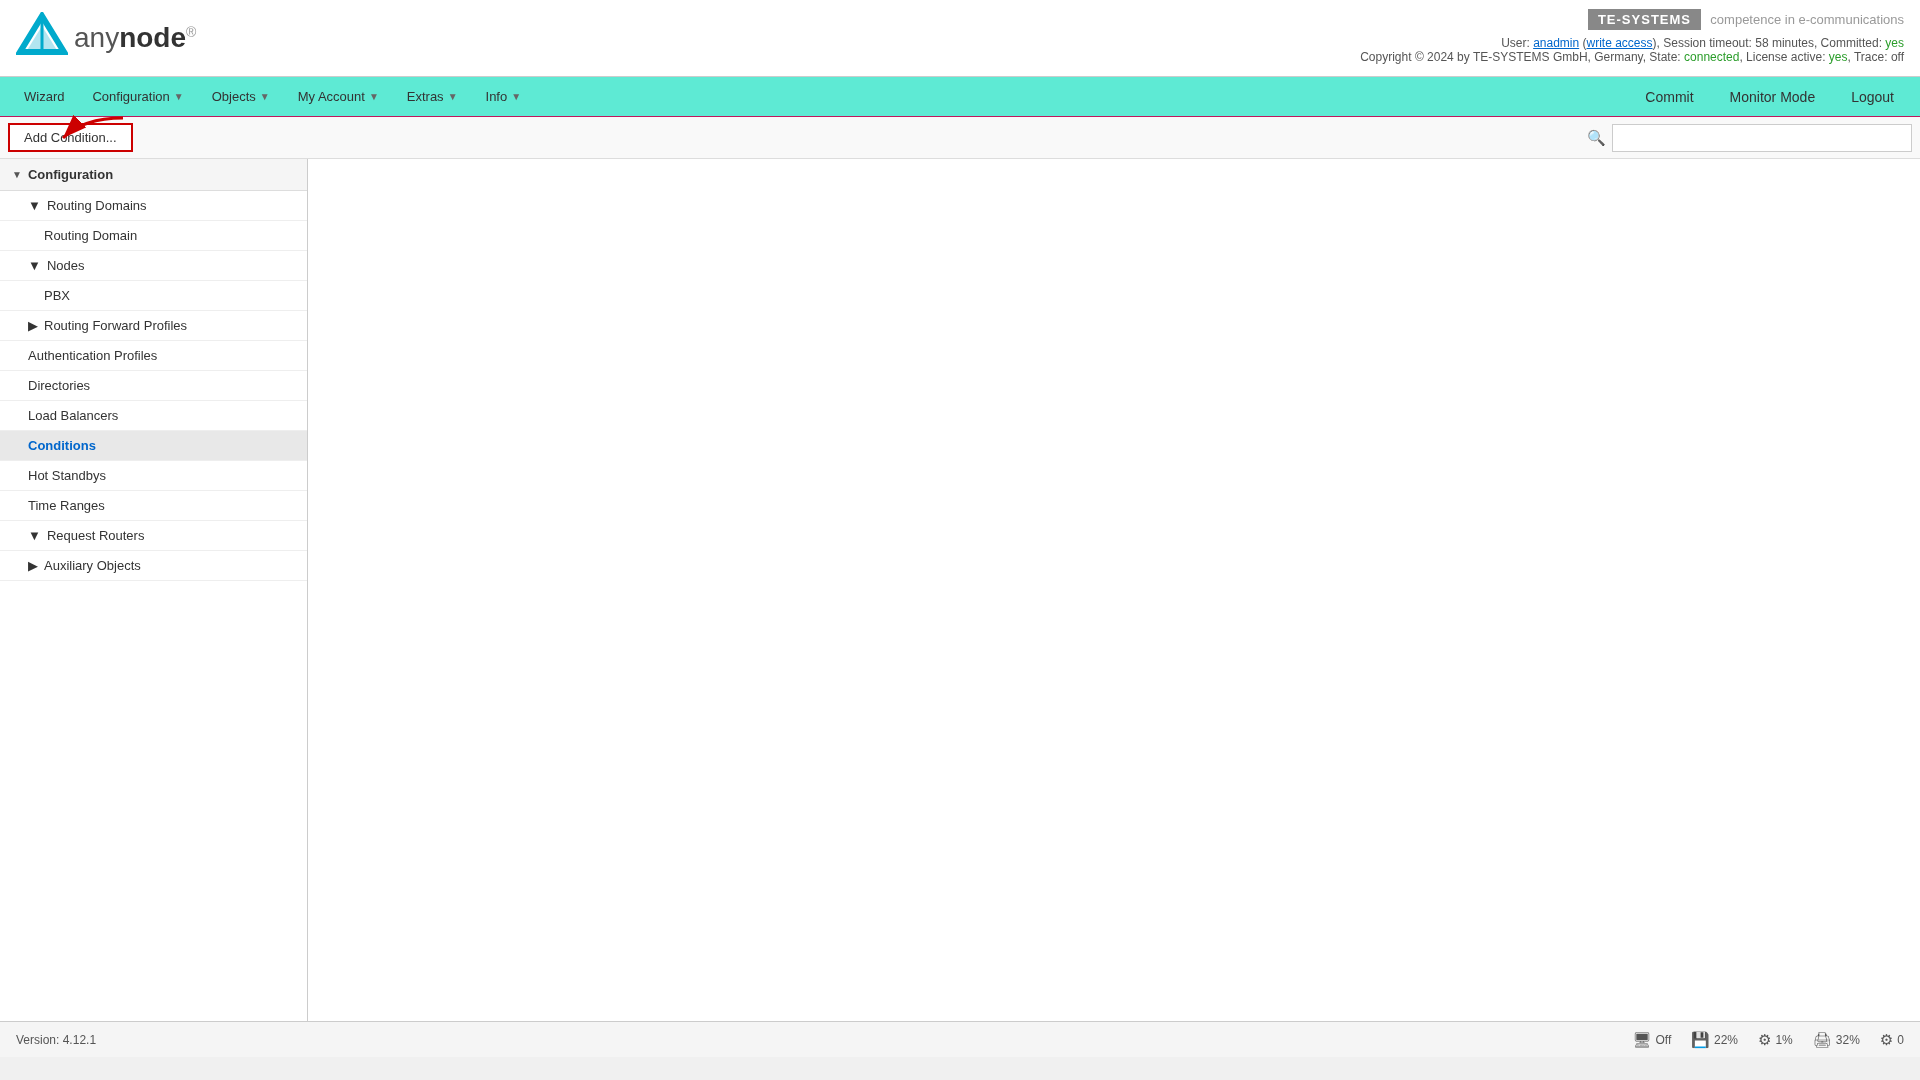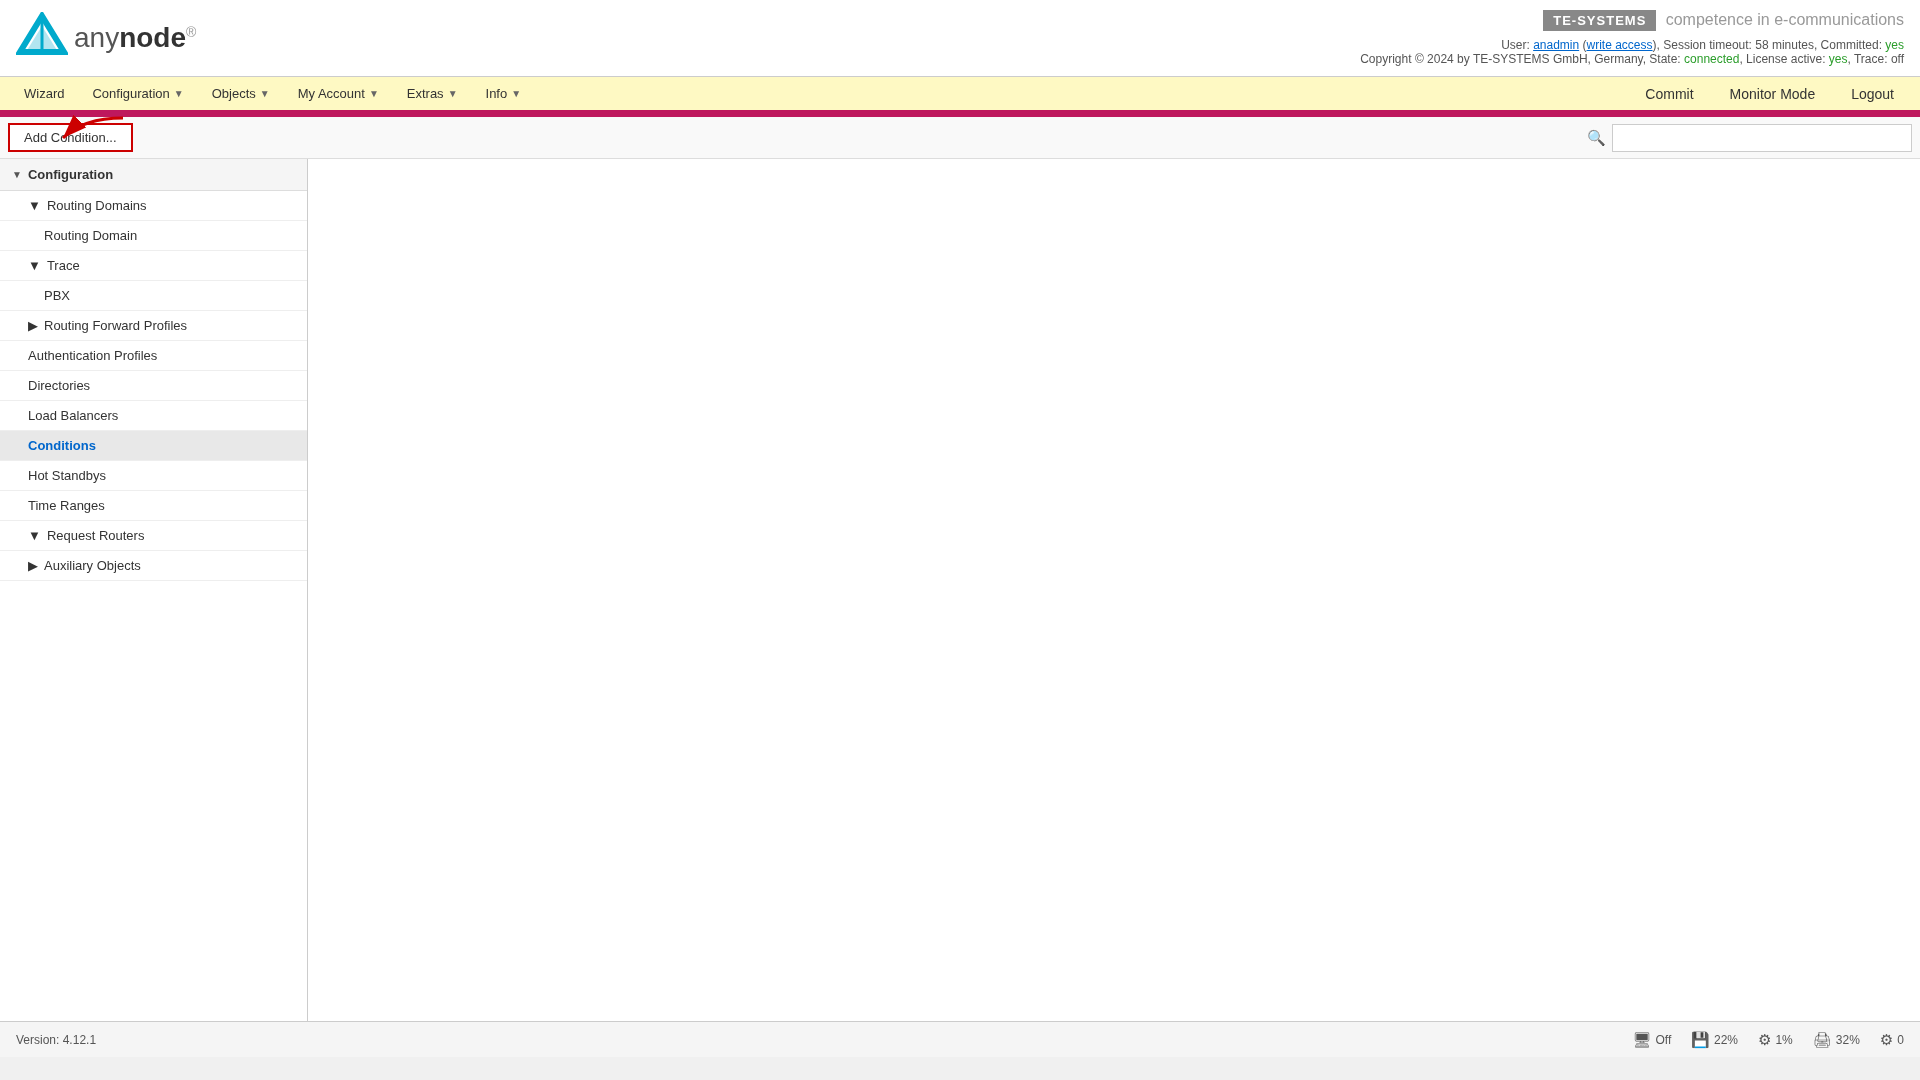--- a/index.html
+++ b/index.html
@@ -34,22 +34,22 @@
     #header-right {
       text-align: right;
       font-size: 12px;
       color: #555;
     }
     .green { color: #2a9d2a; }
     .blue-link { color: #0066cc; text-decoration: underline; cursor: pointer; }
 
     
     #navbar {
-      background: #fef9c3;
-      border-bottom: 7px solid #be185d;
+      background: #5eead4;
+      border-bottom: 1px solid #be185d;
       display: flex;
       align-items: center;
       justify-content: space-between;
       height: 40px;
       padding: 0 12px;
     }
     #nav-left {
       display: flex;
       align-items: center;
       gap: 4px;
@@ -224,21 +224,21 @@
       <polygon points="26,14 42,40 10,40" fill="#00aacc" opacity="0.3"></polygon>
       <line x1="26" y1="4" x2="26" y2="40" stroke="#00aacc" stroke-width="3"></line>
     </svg>
     <div id="logo-text">
       <span class="any">any</span><span class="node">node</span><span class="reg">®</span>
     </div>
   </div>
   <div id="header-right">
     <div>
       <span style="background:#888;color:white;padding:3px 10px;font-size:13px;font-weight:bold;letter-spacing:1px;">TE-SYSTEMS</span>
-      <span style="color:#999;font-size:16px;margin-left:6px;">competence in e-communications</span>
+      <span style="color:#999;font-size:13px;margin-left:6px;">competence in e-communications</span>
     </div>
     <div style="margin-top:9px;">
       User: <span class="blue-link">anadmin</span>
       (<span class="blue-link">write access</span>),
       Session timeout: 58 minutes, Committed: <span class="green">yes</span>
     </div>
     <div>
       Copyright © 2024 by TE-SYSTEMS GmbH, Germany, State: <span class="green">connected</span>,
       License active: <span class="green">yes</span>,
       Trace: <span>off</span>
@@ -312,21 +312,21 @@
       <div class="tree-sub-header">
         <span style="padding-left:8px;">▼</span>
         <span>Routing Domains</span>
       </div>
       <div class="tree-item indent2">
         <span>Routing Domain</span>
       </div>
 
       <div class="tree-sub-header">
         <span style="padding-left:8px;">▼</span>
-        <span>Trace</span>
+        <span>Nodes</span>
       </div>
       <div class="tree-item indent2">
         <span>PBX</span>
       </div>
 
       <div class="tree-sub-header">
         <span style="padding-left:8px;">▶</span>
         <span>Routing Forward Profiles</span>
       </div>
 

